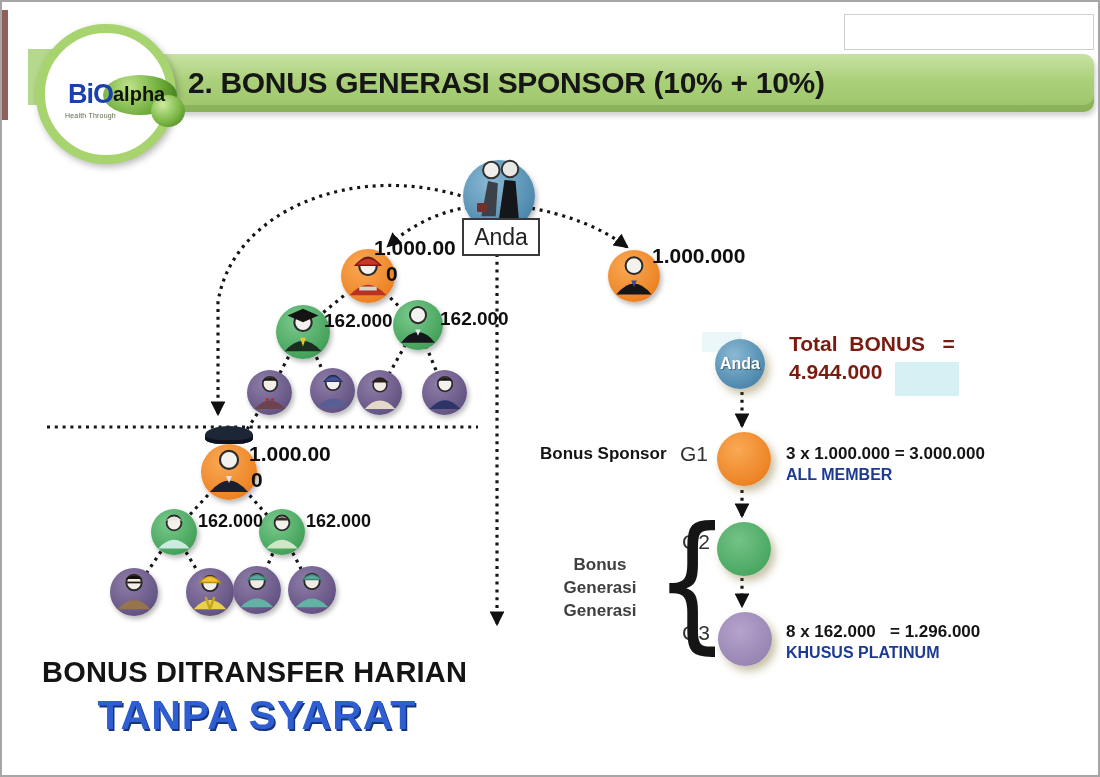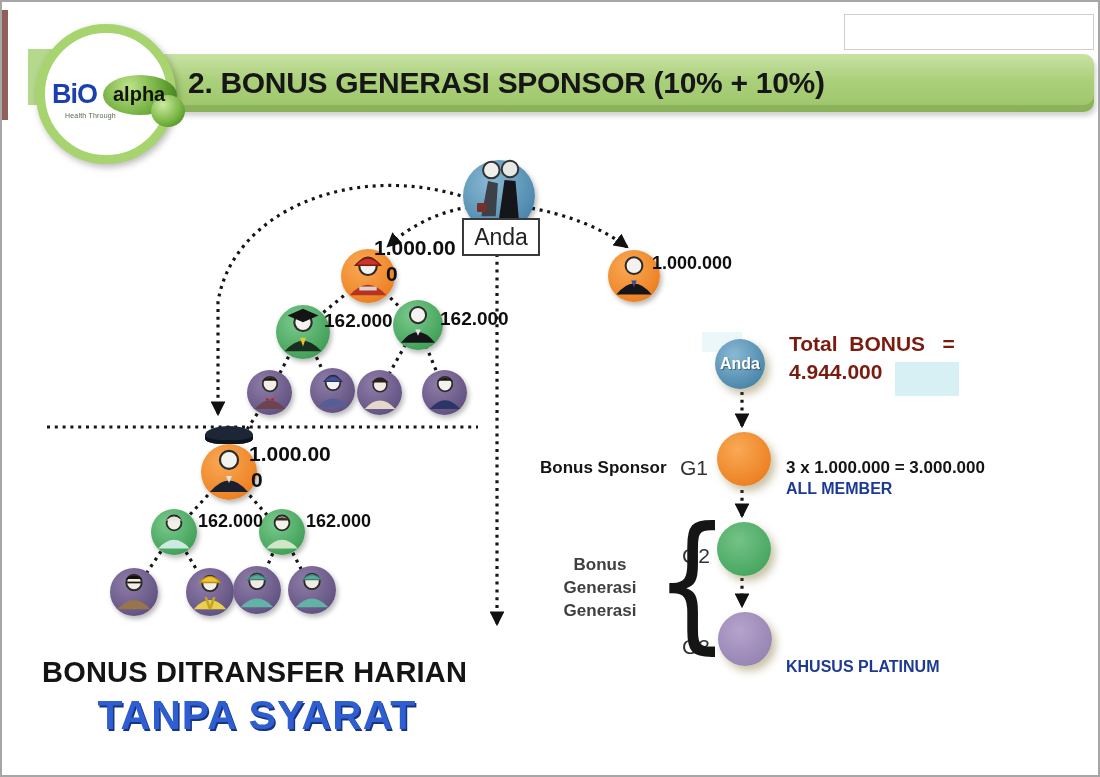--- a/index.html
+++ b/index.html
@@ -20,21 +20,21 @@
   .edge-artifact{position:absolute;left:0;top:8px;width:6px;height:110px;background:#6b2a22;opacity:.75;}
   .artifact-cyan{position:absolute;background:rgba(150,215,225,.38);}
   .page-title{
     position:absolute;left:186px;top:52px;width:880px;height:58px;line-height:58px;
     font-size:30px;font-weight:bold;color:#161616;letter-spacing:-.3px;white-space:pre;
   }
   .logo-ring{
     position:absolute;left:34px;top:22px;width:122px;height:122px;border-radius:50%;
     background:#fff;border:9px solid #a7d46f;box-shadow:2px 3px 7px rgba(0,0,0,.28);z-index:5;
   }
-  .logo-bio{position:absolute;left:7px;top:46px;font-size:27px;font-weight:bold;color:#1b3fae;letter-spacing:-1px;z-index:2;}
+  .logo-bio{position:absolute;left:23px;top:46px;font-size:27px;font-weight:bold;color:#1b3fae;letter-spacing:-1px;z-index:2;}
   .logo-blob{position:absolute;left:58px;top:42px;width:74px;height:40px;border-radius:50%;
     background:radial-gradient(circle at 35% 30%,#bfe48a,#69a836 60%,#3c711c);z-index:1;}
   .logo-blob2{position:absolute;left:106px;top:62px;width:34px;height:32px;border-radius:50%;
     background:radial-gradient(circle at 35% 30%,#cdeba0,#74b23e 60%,#3f751e);z-index:1;}
   .logo-alpha{position:absolute;left:68px;top:50px;font-size:20px;font-weight:bold;color:#101408;z-index:2;}
   .logo-tagline{position:absolute;left:20px;top:79px;font-size:7px;color:#5a6a4a;z-index:2;letter-spacing:.2px;}
   
   .wires{position:absolute;left:0;top:0;z-index:1;}
   
   .node{position:absolute;border-radius:50%;z-index:2;box-shadow:2px 3px 5px rgba(0,0,0,.28);}
@@ -50,21 +50,21 @@
   .police-cap{position:absolute;left:203px;top:424px;width:48px;height:18px;z-index:3;
     background:#1d2636;border-radius:55% 55% 35% 35%;box-shadow:inset 0 -4px 0 #0d1420;}
   
   .amt{position:absolute;z-index:4;font-weight:bold;color:#0e0e0e;}
   .anda-box{position:absolute;left:460px;top:216px;width:74px;height:34px;z-index:4;background:#fff;
     border:2px solid #3a3a3a;display:flex;align-items:center;justify-content:center;
     font-size:23px;color:#222;}
   .legend-anda-label{position:absolute;z-index:4;left:713px;top:337px;width:50px;height:50px;display:flex;
     align-items:center;justify-content:center;font-size:16px;font-weight:bold;color:#fff;text-shadow:1px 1px 1px rgba(0,0,0,.4);}
   .total{position:absolute;z-index:4;font-weight:bold;color:#7a1b10;font-size:21px;white-space:pre;}
-  .lgd-txt{position:absolute;z-index:4;white-space:pre;margin-top:14px;}
+  .lgd-txt{position:absolute;z-index:4;white-space:pre;}
   .lgd-bold{font-weight:bold;color:#141414;font-size:17px;}
   .lgd-gen{font-size:21px;color:#333;}
   .lgd-calc{font-weight:bold;color:#141414;font-size:17px;}
   .lgd-note{font-weight:bold;color:#1d3a92;font-size:16px;}
   .brace{position:absolute;z-index:4;left:643px;top:506px;font-size:148px;line-height:148px;
     font-weight:normal;color:#151515;transform:scaleX(.8);font-family:"DejaVu Sans",sans-serif;}
   .generasi{position:absolute;z-index:4;left:548px;top:551px;width:100px;text-align:center;
     font-weight:bold;font-size:17px;line-height:23px;color:#404040;}
   .footer1{position:absolute;z-index:4;left:40px;top:654px;width:430px;text-align:left;
     font-size:29px;font-weight:bold;color:#141414;letter-spacing:.2px;}
@@ -257,21 +257,21 @@
   <div class="node c-purple" style="left:286px;top:564px;width:48px;height:48px;">
     <svg viewBox="0 0 48 48">
       <circle cx="24" cy="16" r="9" fill="#f0ebe3" stroke="#2b2b2b" stroke-width="2.2"></circle>
       <path d="M13 14 Q24 3 35 14 Z" fill="#58a99c" stroke="#3c8074" stroke-width="1.5"></path>
       <path d="M5 46 Q24 26 43 46 Z" fill="#63b2a6"></path>
     </svg>
   </div>
 
   <span class="amt" style="left:372px;top:234px;font-size:21px;">1.000.00</span>
   <span class="amt" style="left:384px;top:260px;font-size:21px;">0</span>
-  <span class="amt" style="left:650px;top:251px;font-size:18px;text-align:right;">1.000.000</span>
+  <span class="amt" style="left:650px;top:242px;font-size:21px;text-align:right;">1.000.000</span>
   <span class="amt" style="left:322px;top:308px;font-size:19px;">162.000</span>
   <span class="amt" style="left:438px;top:306px;font-size:19px;">162.000</span>
   <span class="amt" style="left:247px;top:440px;font-size:21px;">1.000.00</span>
   <span class="amt" style="left:249px;top:466px;font-size:21px;">0</span>
   <span class="amt" style="left:196px;top:509px;font-size:18px;">162.000</span>
   <span class="amt" style="left:304px;top:509px;font-size:18px;">162.000</span>
 
   <div class="node c-blue legend-circle" style="left:713px;top:337px;width:50px;height:50px;"></div>
   <div class="legend-anda-label">Anda</div>
   <span class="total" style="left:787px;top:330px;">Total  BONUS   =</span>
@@ -281,20 +281,21 @@
   <span class="lgd-txt lgd-gen" style="left:678px;top:440px;">G1</span>
   <div class="node c-orange legend-circle" style="left:715px;top:430px;width:54px;height:54px;"></div>
   <span class="lgd-txt lgd-calc" style="left:784px;top:442px;">3 x 1.000.000 = 3.000.000</span>
   <span class="lgd-txt lgd-note" style="left:784px;top:464px;">ALL MEMBER</span>
 
   <span class="lgd-txt lgd-gen" style="left:680px;top:528px;">G2</span>
   <div class="node c-lgreen legend-circle" style="left:715px;top:520px;width:54px;height:54px;"></div>
 
   <span class="lgd-txt lgd-gen" style="left:680px;top:619px;">G3</span>
   <div class="node c-lpurple legend-circle" style="left:716px;top:610px;width:54px;height:54px;"></div>
+  <span class="lgd-txt lgd-calc" style="left:784px;top:620px;">8 x 162.000   = 1.296.000</span>
   <span class="lgd-txt lgd-note" style="left:784px;top:642px;">KHUSUS PLATINUM</span>
 
   <span class="brace">{</span>
   <div class="generasi">
     <div>Bonus</div>
     <div>Generasi</div>
     <div>Generasi</div>
   </div>
 
   <div class="footer1">BONUS DITRANSFER HARIAN</div>

